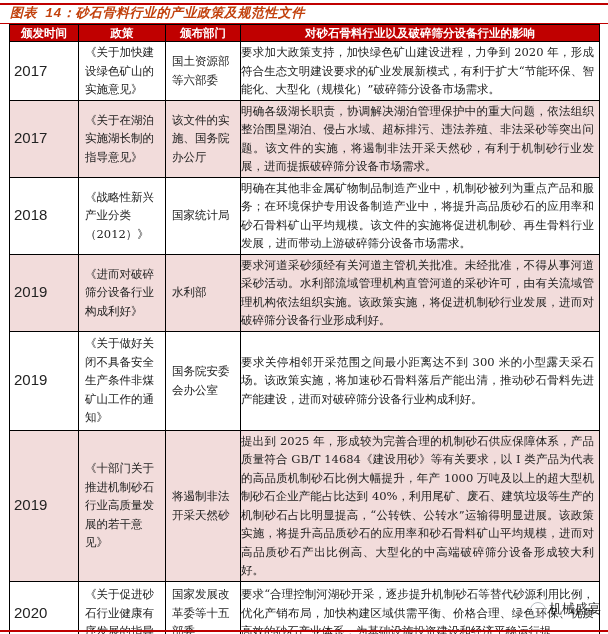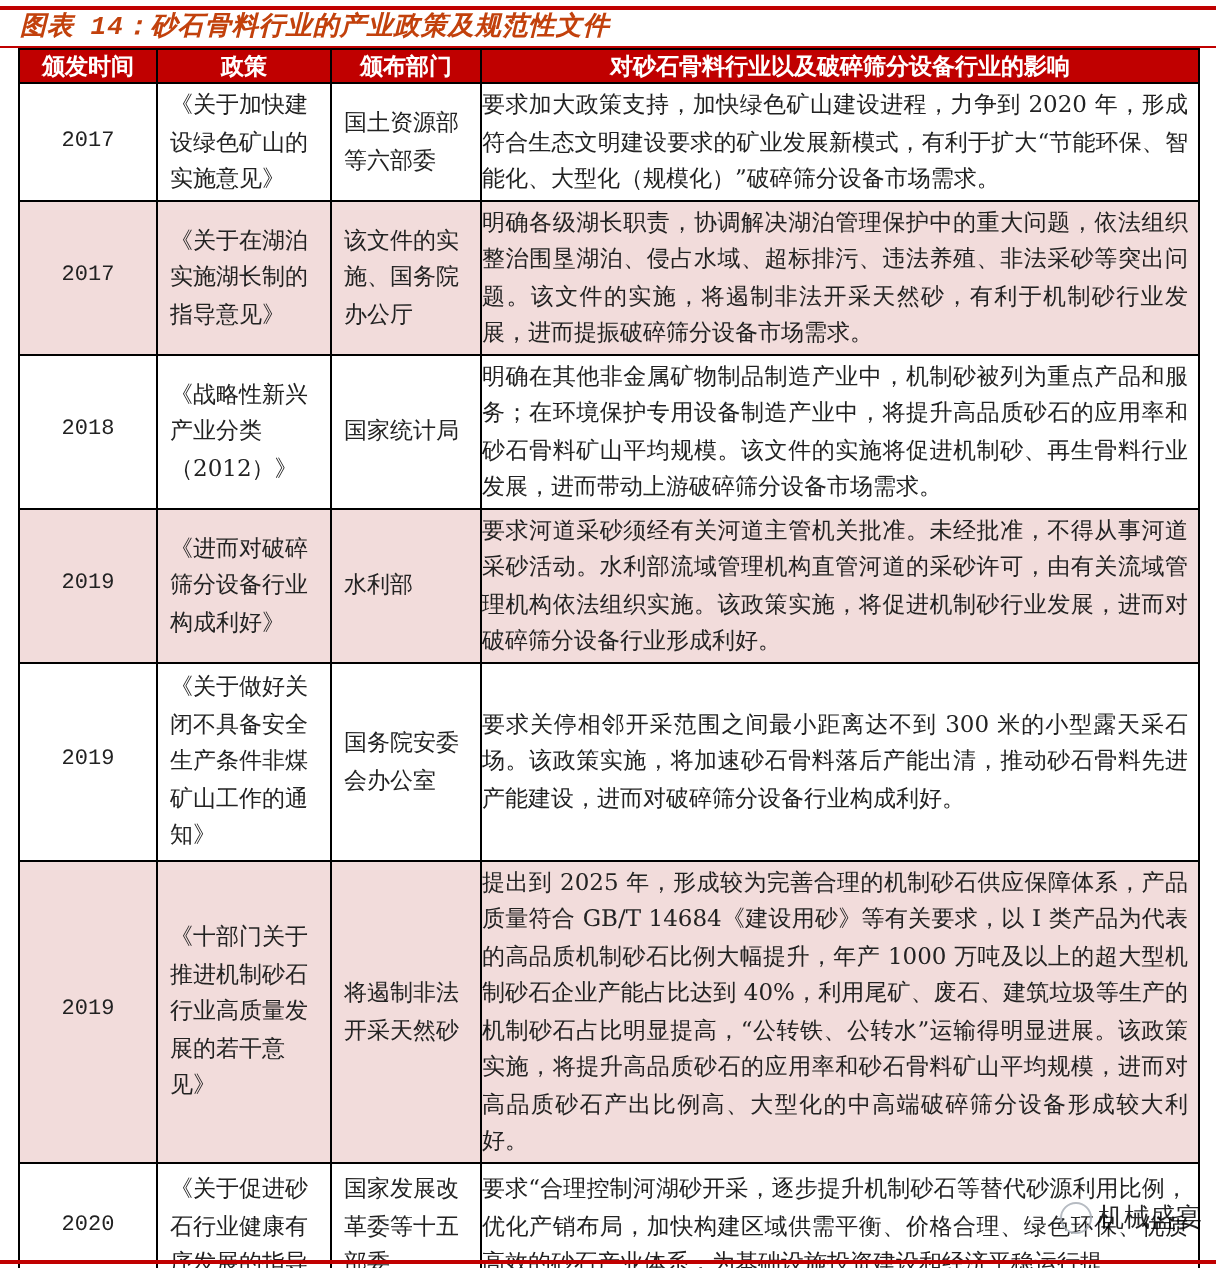--- a/index.html
+++ b/index.html
@@ -21,21 +21,21 @@
     }
     th {
       background: #c00000; color: #ffffff; font-weight: bold; font-size: 11.5px;
       height: 16px; padding: 0; border: 1px solid #000;
       font-family: "DejaVu Sans", sans-serif; text-align: center;
     }
     td {
       border: 1px solid #000; font-size: 11.5px; line-height: 18.5px; color: #222;
       padding: 1px 4px; vertical-align: middle;
     }
-    td.year { text-align: center; font-family: Liberation Mono, monospace; font-size: 11px; }
+    td.year { font-family: Liberation Sans, sans-serif; font-size: 15px; }
     td.policy, td.dept { text-align: left; padding-left: 6px; }
     td.impact { text-align: justify; padding-left: 0; padding-right: 5px; }
     tr.shaded td { background: #f2dcdb; }
     tr.plain td { background: #ffffff; }
     .watermark {
       position: absolute; left: 530px; top: 600px; font-size: 13px; color: #000000;
       font-family: "DejaVu Sans", sans-serif; opacity: 0.85; pointer-events: none;
     }
     .watermark .icon { display:inline-block; width:14px; height:14px; border:1px solid #aab0b8; border-radius:50%; margin-right:3px; vertical-align:middle; }
     .bottom-rule { position: absolute; left: 0; top: 630px; width: 608px; height: 2px; background: #c00000; }

